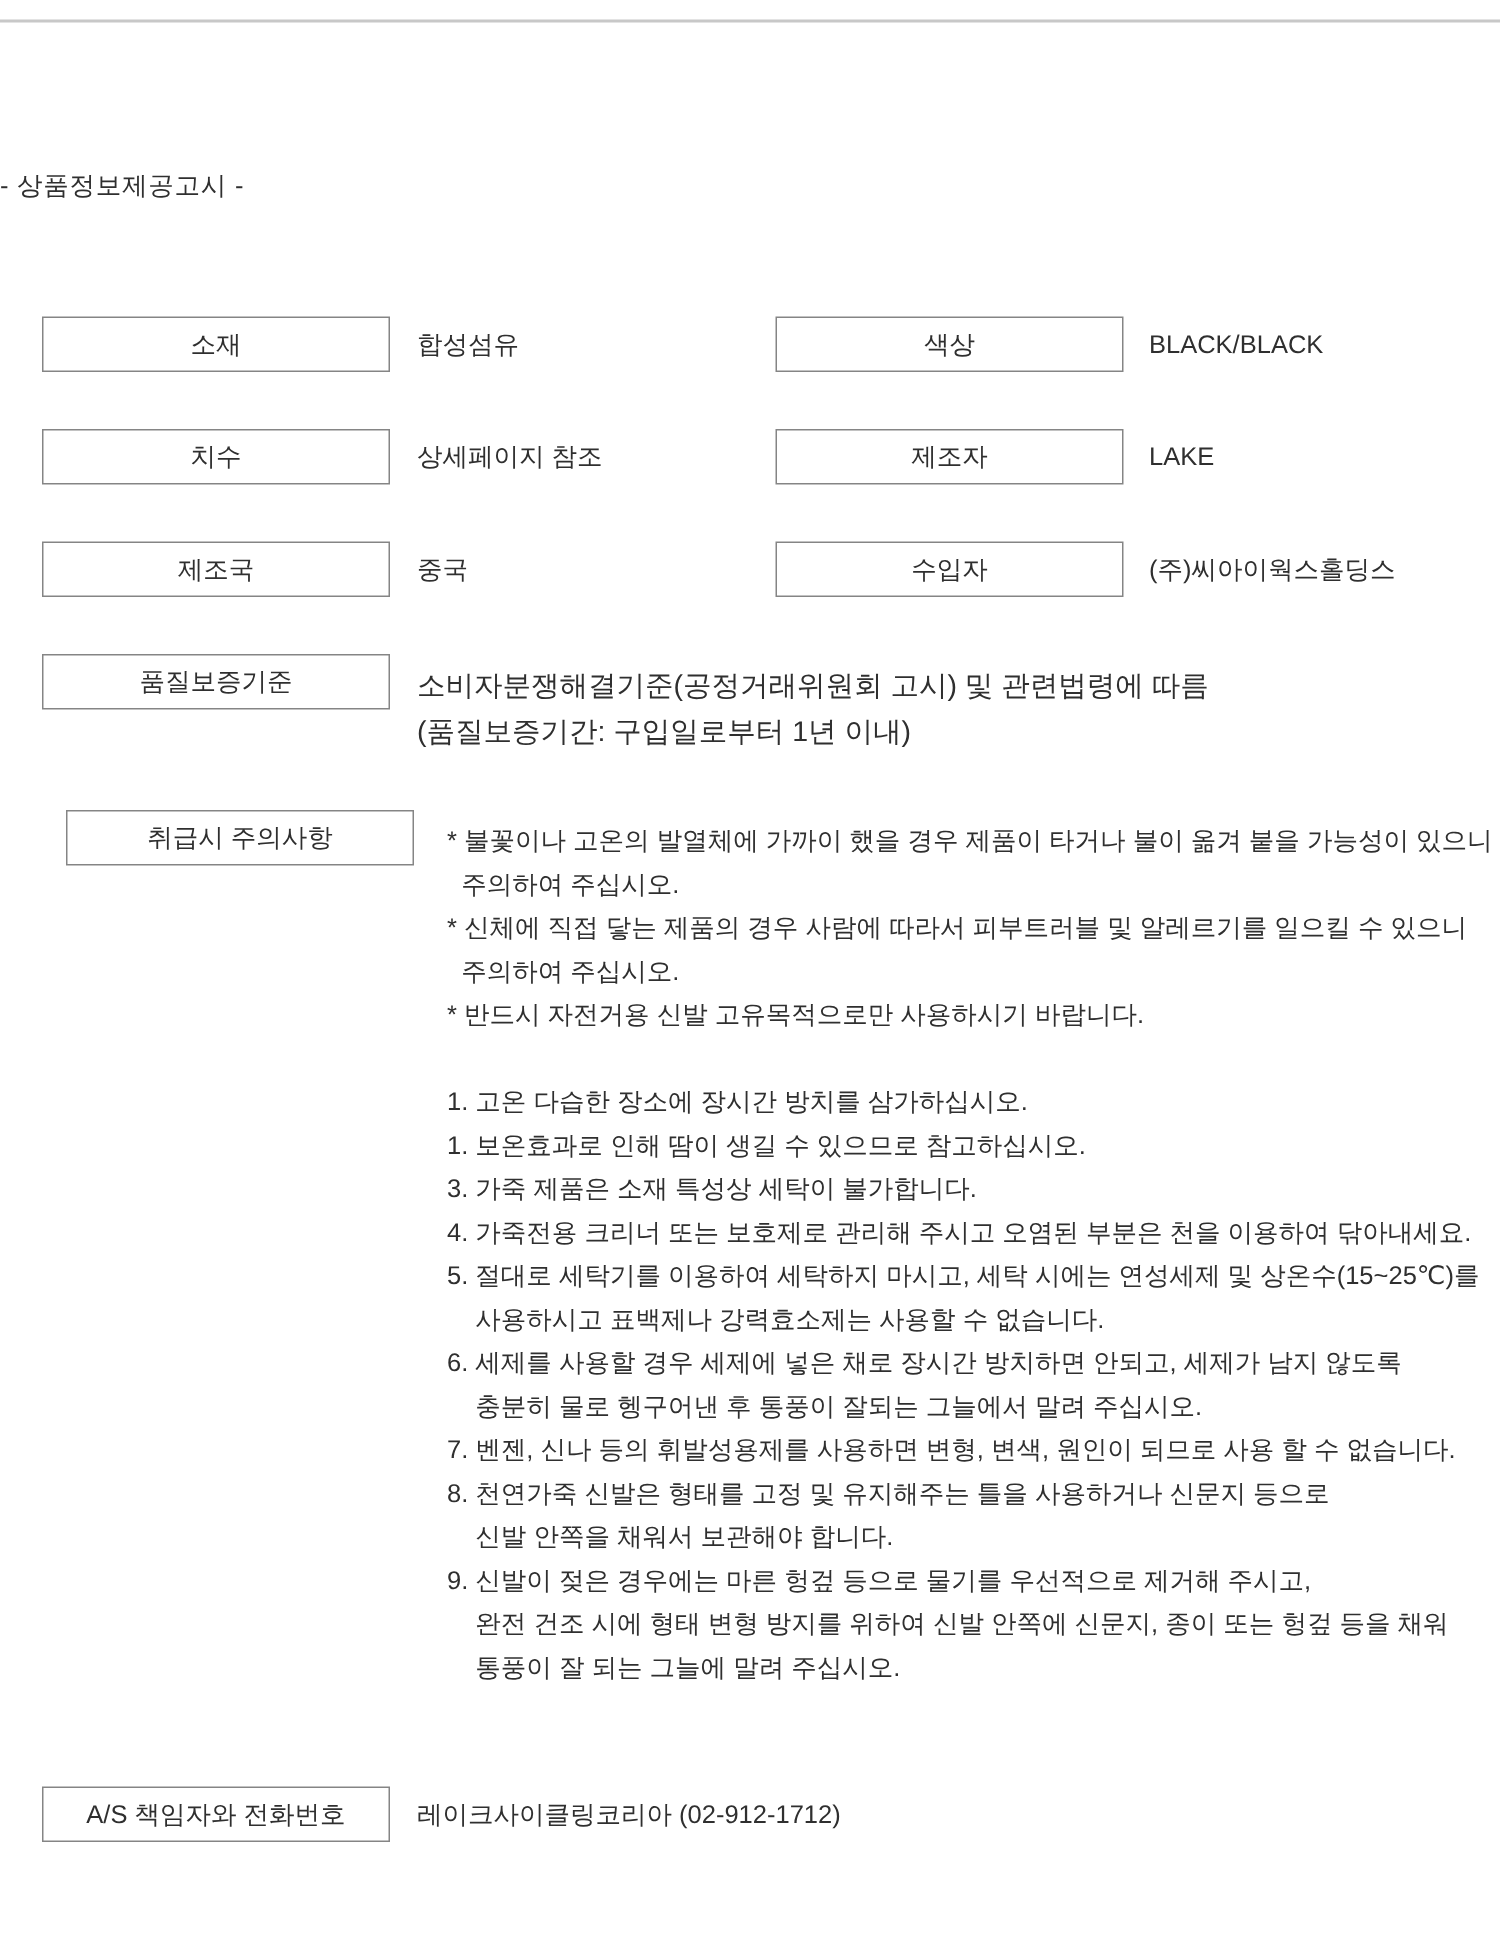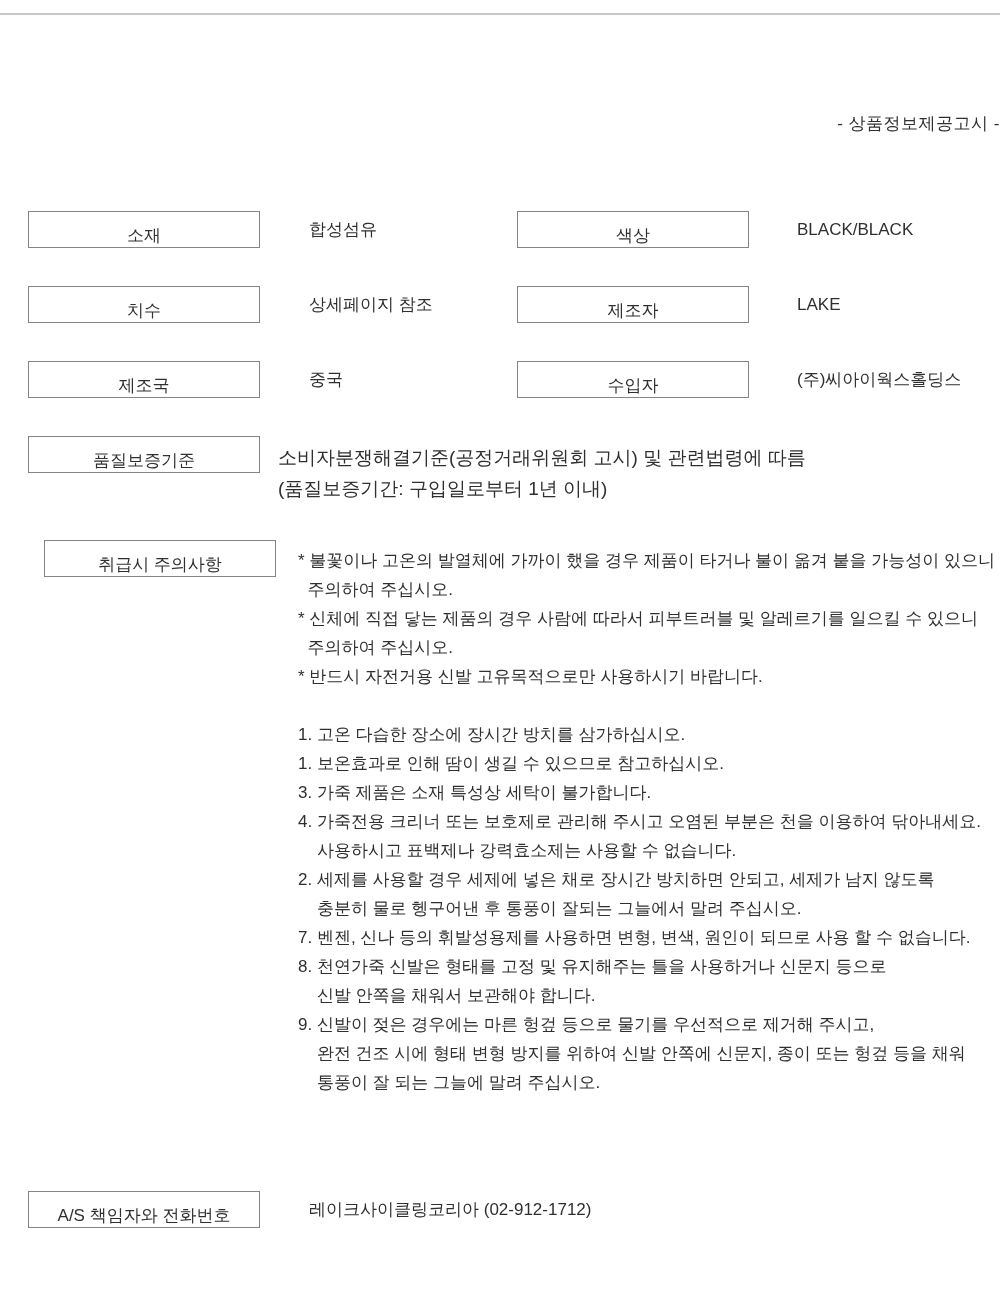--- a/index.html
+++ b/index.html
@@ -12,36 +12,35 @@
     color:#2f2f2f;
     overflow:hidden;
   }
   .divider-top {
     position:absolute; top:13px; left:0;
     width:1000px; height:2px;
     background:#c8c8c8;
   }
   .title {
     position:absolute; top:112px; left:0;
-    width:1000px; text-align:right;
+    width:1000px; text-align:left;
     font-size:17px; font-weight:500; letter-spacing:0.5px;
   }
   .label-box {
     position:absolute;
     width:232px; height:37px;
     border:1px solid #858585;
-    display:flex; align-items:flex-end; justify-content:center;
+    display:flex; align-items:center; justify-content:center;
     font-size:17px;
     background:#ffffff;
   }
   .value {
     position:absolute;
     height:37px; display:flex; align-items:center;
     font-size:17px;
-    margin-left:31px;
   }
   .warranty-value {
     position:absolute; left:278px; top:442px;
     font-size:19px; line-height:31px;
   }
   .w-line { white-space:pre; height:31px; }
   .care-lines {
     position:absolute; left:272px; top:546px;
     font-size:17px; line-height:29px;
   }
@@ -101,22 +100,23 @@
       <div class="care-line">* 불꽃이나 고온의 발열체에 가까이 했을 경우 제품이 타거나 불이 옮겨 붙을 가능성이 있으니</div>
       <div class="care-line">  주의하여 주십시오.</div>
       <div class="care-line">* 신체에 직접 닿는 제품의 경우 사람에 따라서 피부트러블 및 알레르기를 일으킬 수 있으니</div>
       <div class="care-line">  주의하여 주십시오.</div>
       <div class="care-line">* 반드시 자전거용 신발 고유목적으로만 사용하시기 바랍니다.</div>
       <div class="care-line"></div>
       <div class="care-line">1. 고온 다습한 장소에 장시간 방치를 삼가하십시오.</div>
       <div class="care-line">1. 보온효과로 인해 땀이 생길 수 있으므로 참고하십시오.</div>
       <div class="care-line">3. 가죽 제품은 소재 특성상 세탁이 불가합니다.</div>
       <div class="care-line">4. 가죽전용 크리너 또는 보호제로 관리해 주시고 오염된 부분은 천을 이용하여 닦아내세요.</div>
+      <div class="care-line">5. 절대로 세탁기를 이용하여 세탁하지 마시고, 세탁 시에는 연성세제 및 상온수(15~25℃)를</div>
       <div class="care-line">    사용하시고 표백제나 강력효소제는 사용할 수 없습니다.</div>
-      <div class="care-line">2. 세제를 사용할 경우 세제에 넣은 채로 장시간 방치하면 안되고, 세제가 남지 않도록</div>
+      <div class="care-line">6. 세제를 사용할 경우 세제에 넣은 채로 장시간 방치하면 안되고, 세제가 남지 않도록</div>
       <div class="care-line">    충분히 물로 헹구어낸 후 통풍이 잘되는 그늘에서 말려 주십시오.</div>
       <div class="care-line">7. 벤젠, 신나 등의 휘발성용제를 사용하면 변형, 변색, 원인이 되므로 사용 할 수 없습니다.</div>
       <div class="care-line">8. 천연가죽 신발은 형태를 고정 및 유지해주는 틀을 사용하거나 신문지 등으로</div>
       <div class="care-line">    신발 안쪽을 채워서 보관해야 합니다.</div>
       <div class="care-line">9. 신발이 젖은 경우에는 마른 헝겊 등으로 물기를 우선적으로 제거해 주시고,</div>
       <div class="care-line">    완전 건조 시에 형태 변형 방지를 위하여 신발 안쪽에 신문지, 종이 또는 헝겊 등을 채워</div>
       <div class="care-line">    통풍이 잘 되는 그늘에 말려 주십시오.</div>
     </div>
 
   <div class="label-box" style="left:28px; top:1191px">

